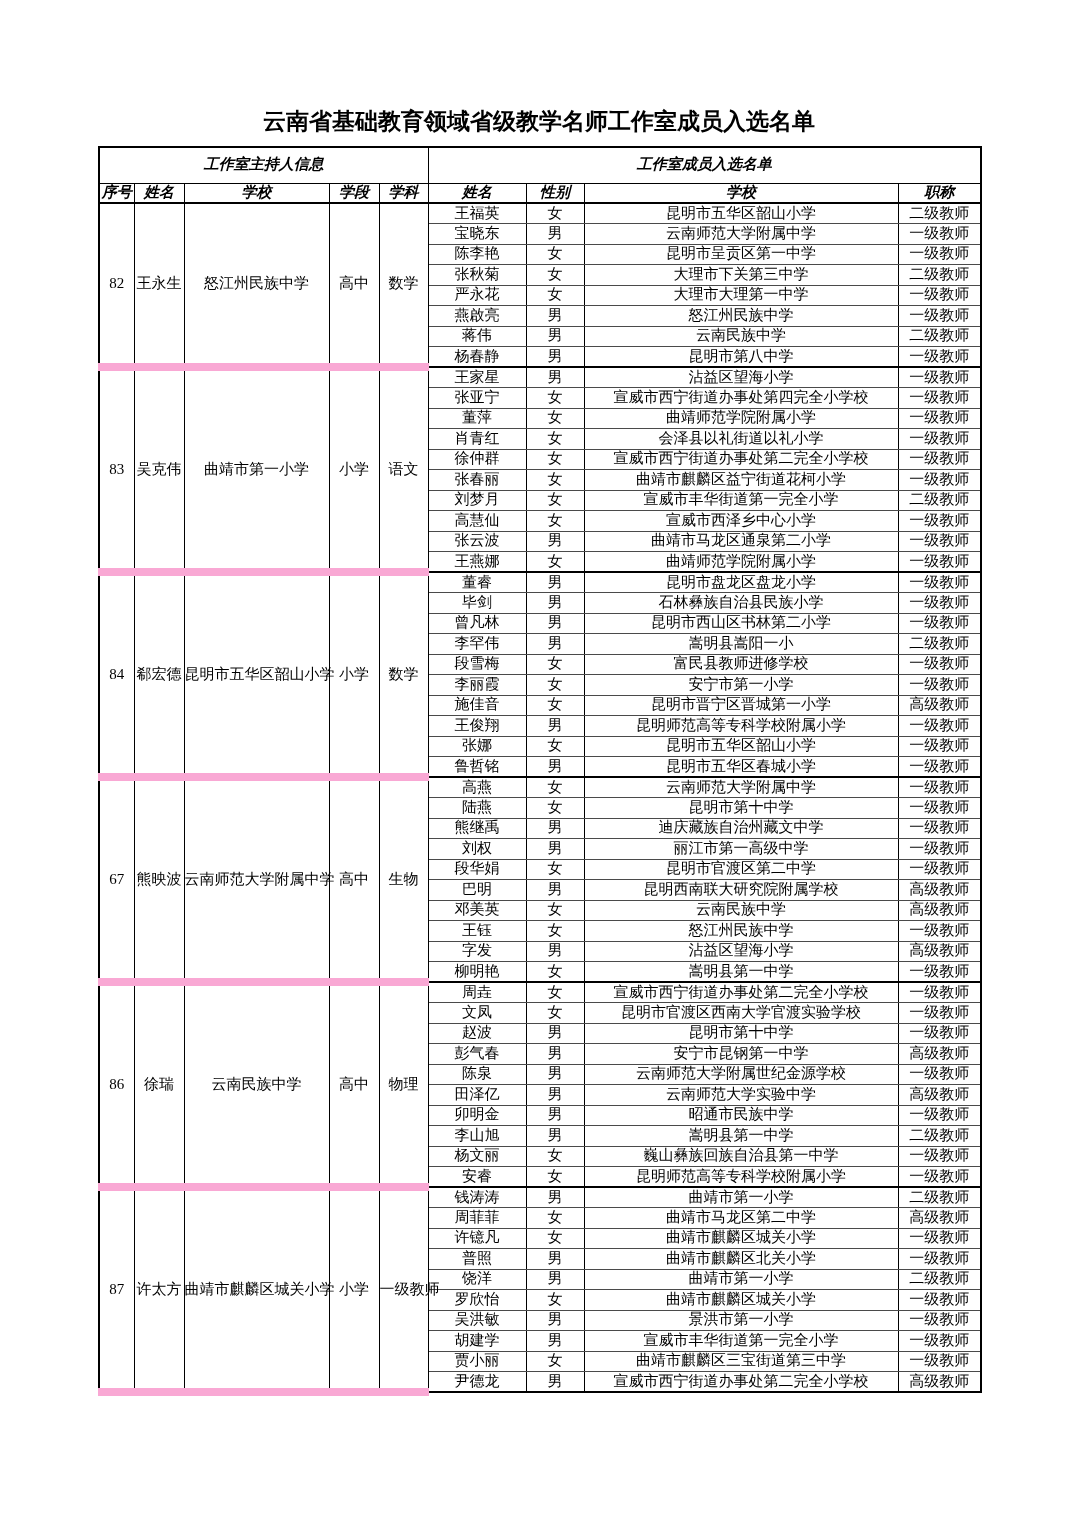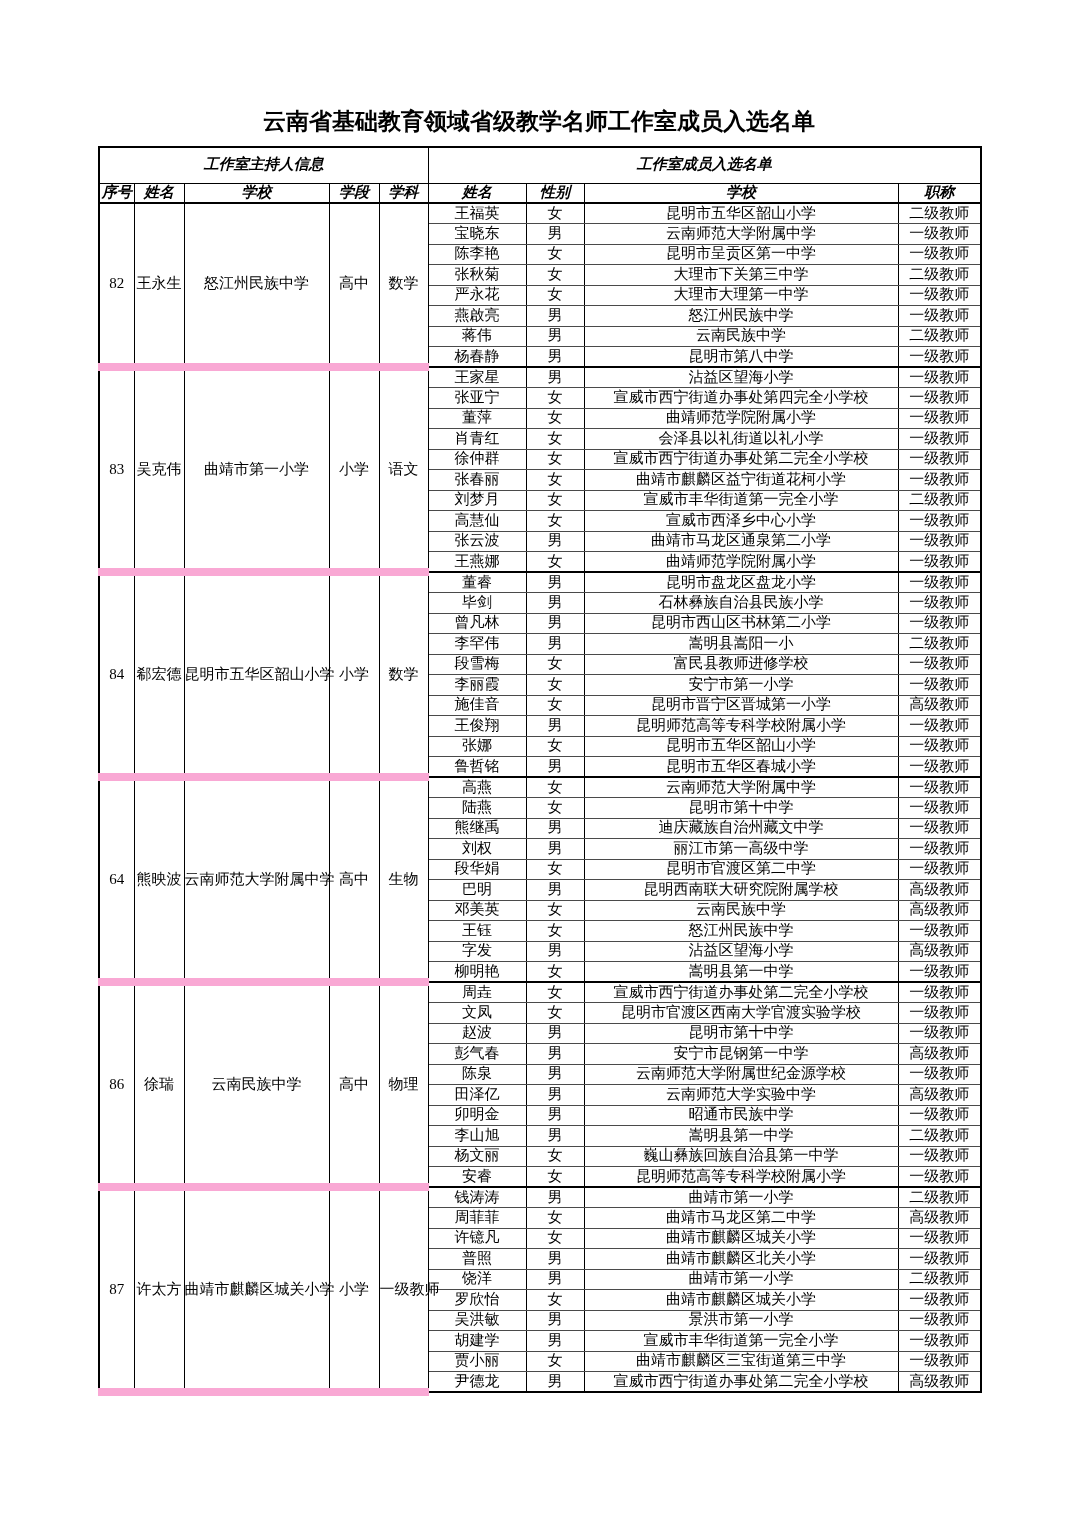--- a/index.html
+++ b/index.html
@@ -261,21 +261,21 @@
           <td>昆明市五华区韶山小学</td>
           <td>一级教师</td>
         </tr>
         <tr>
           <td>鲁哲铭</td>
           <td>男</td>
           <td>昆明市五华区春城小学</td>
           <td>一级教师</td>
         </tr>
         <tr class="group-start">
-          <td rowspan="10" class="host-cell">64</td>
+          <td rowspan="10" class="host-cell">67</td>
           <td rowspan="10" class="host-cell">熊映波</td>
           <td rowspan="10" class="host-cell">云南师范大学附属中学</td>
           <td rowspan="10" class="host-cell">高中</td>
           <td rowspan="10" class="host-cell">生物</td>
           <td>高燕</td>
           <td>女</td>
           <td>云南师范大学附属中学</td>
           <td>一级教师</td>
         </tr>
         <tr>

